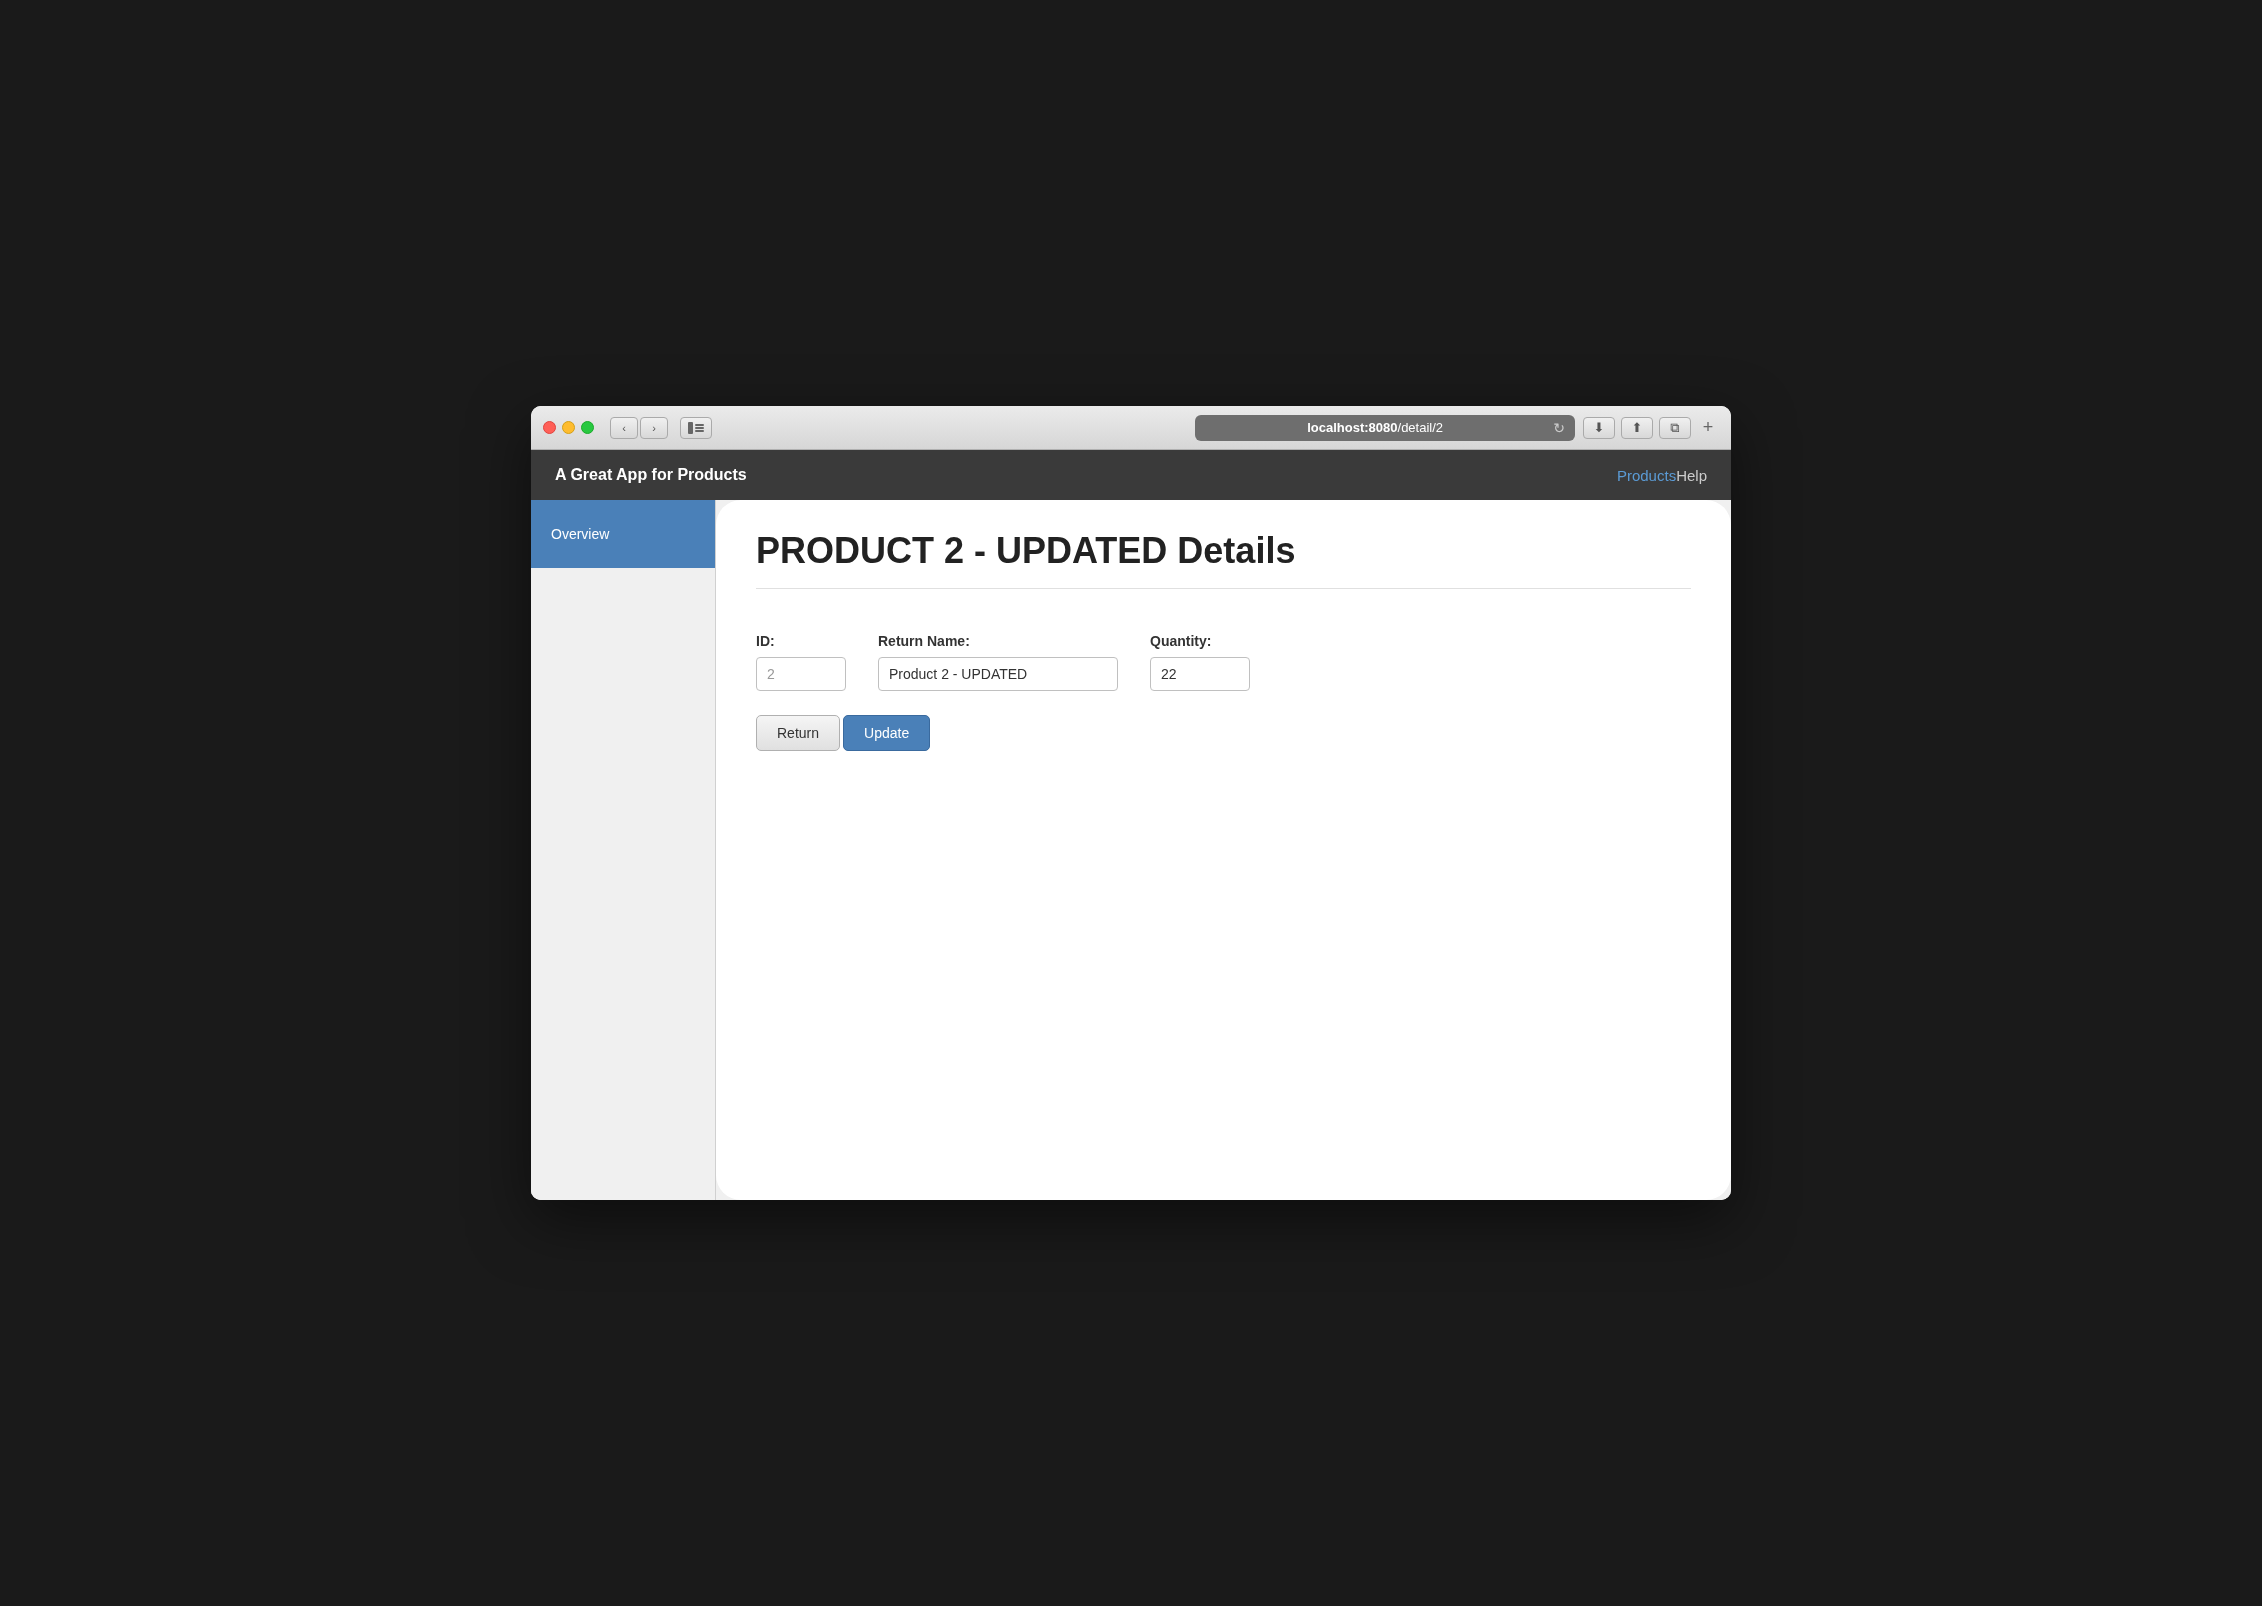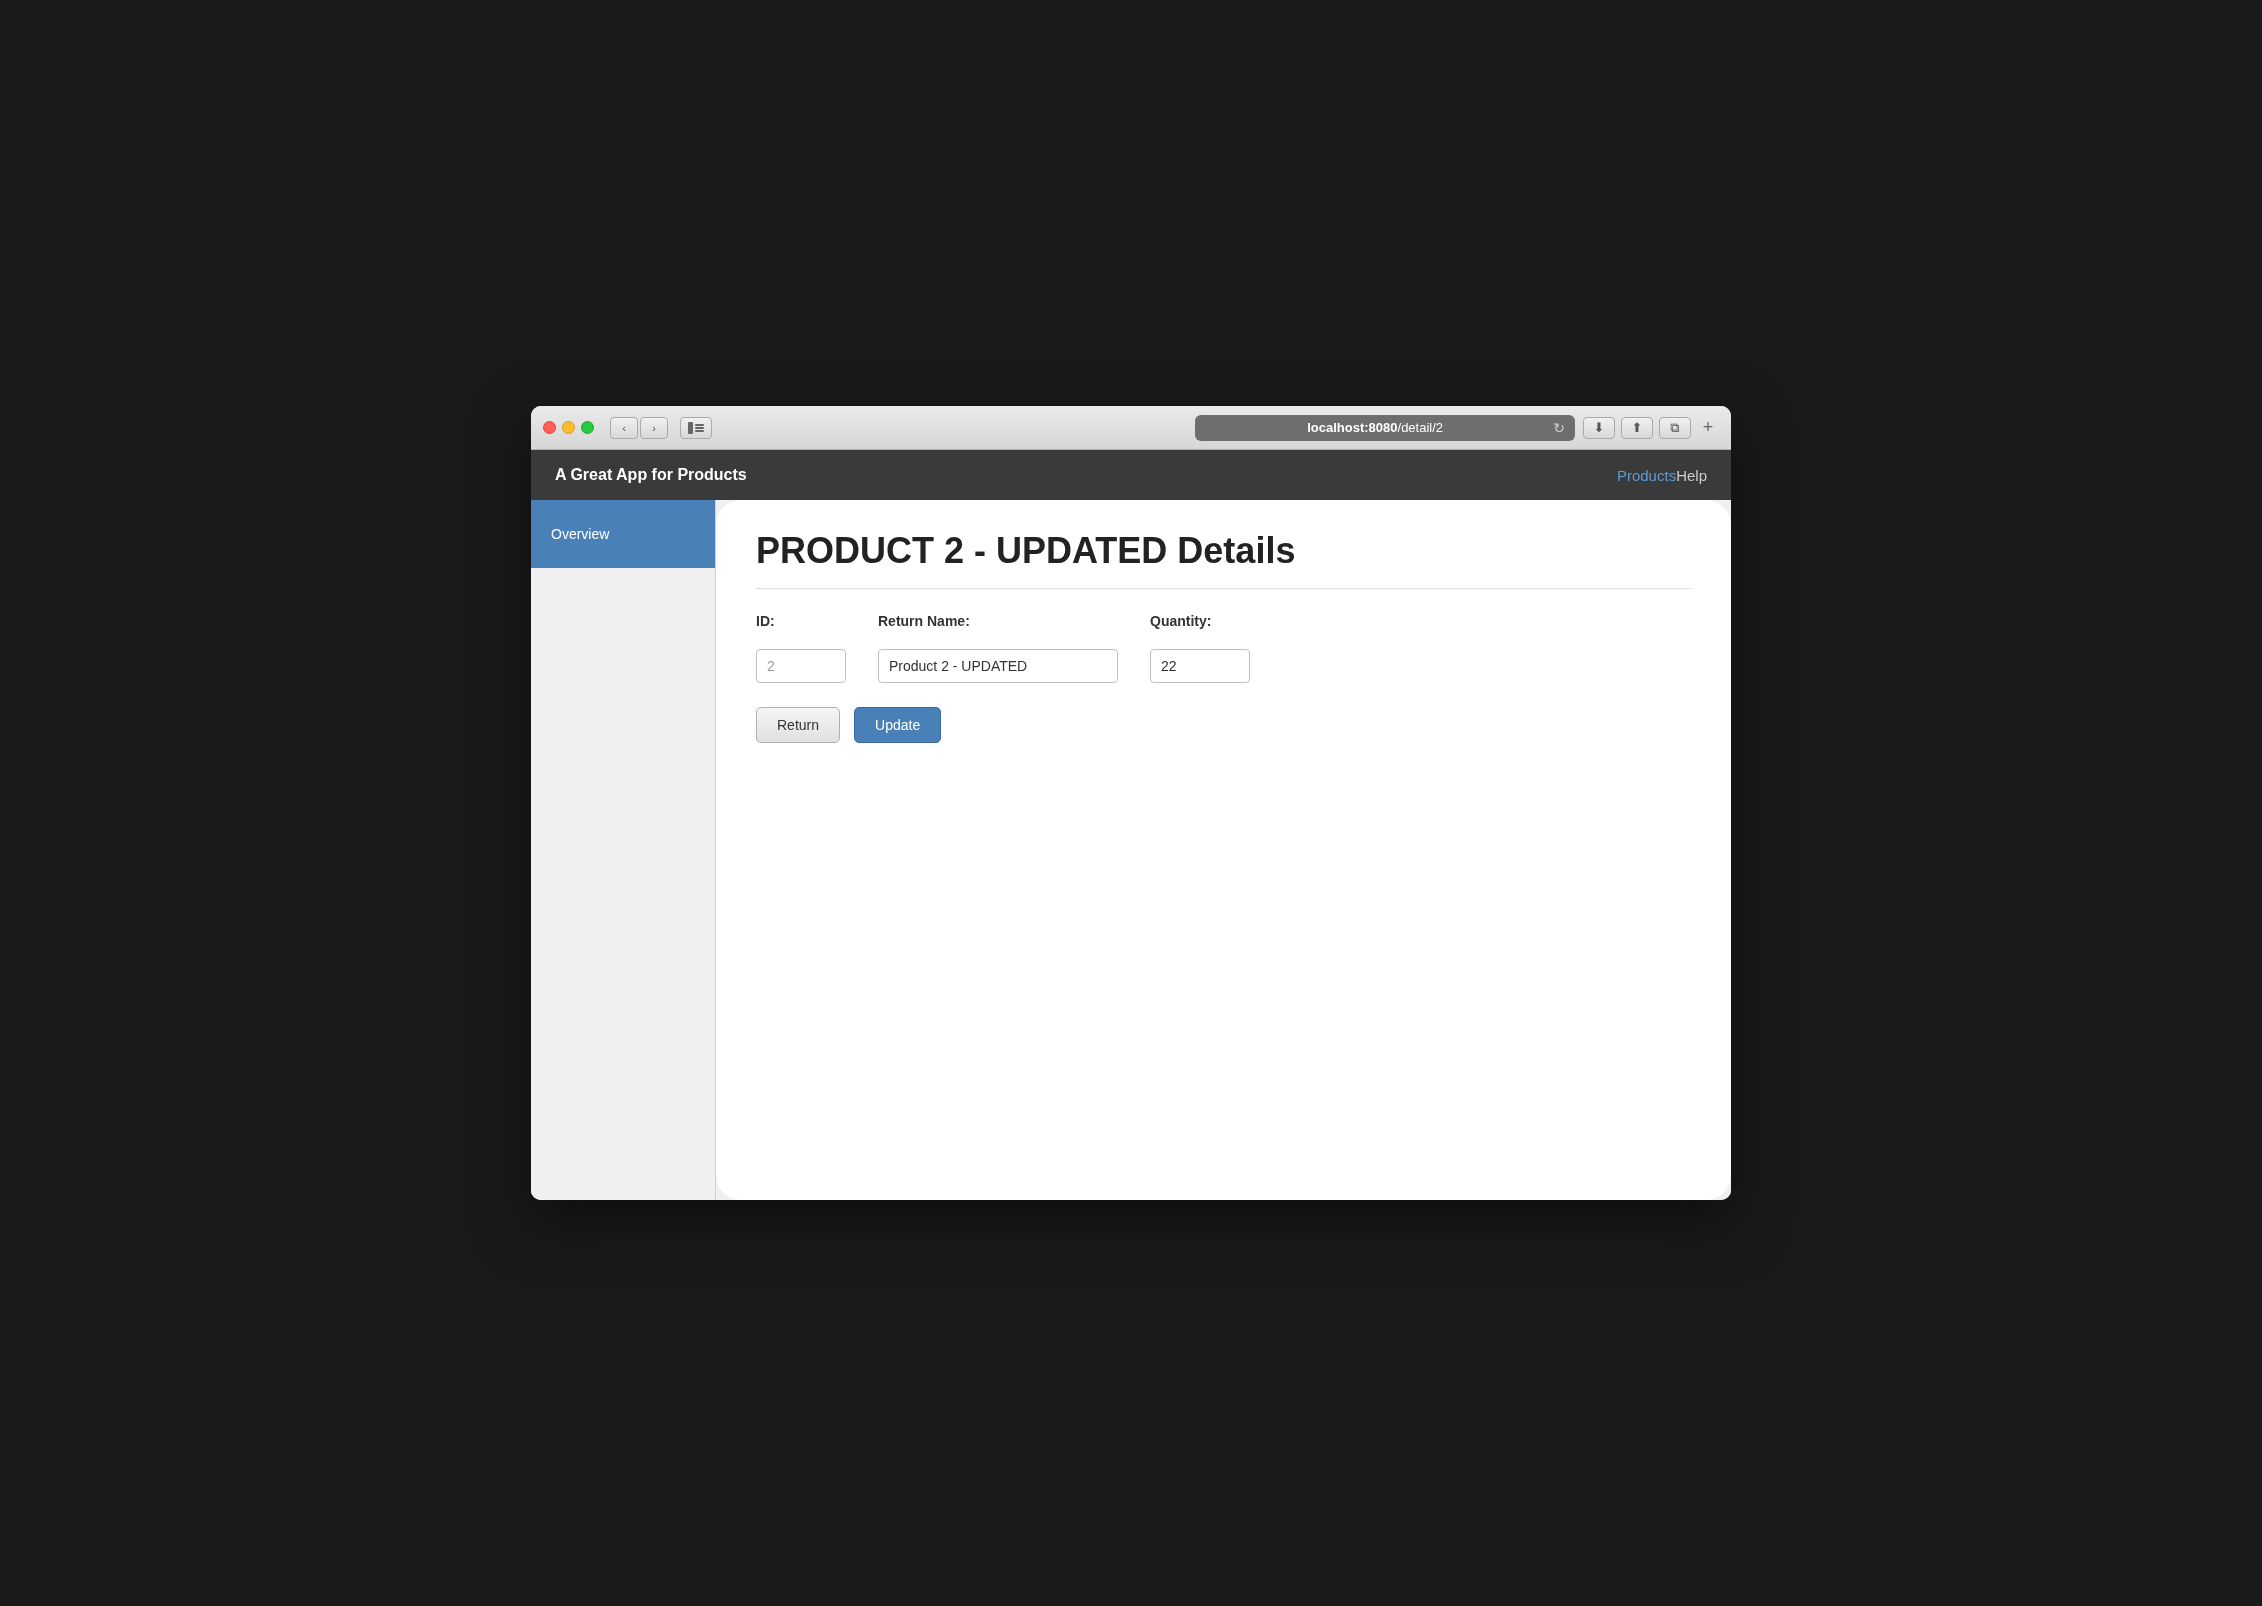--- a/index.html
+++ b/index.html
@@ -242,21 +242,22 @@
     .form-row {
       display: flex;
       gap: 32px;
       align-items: flex-start;
       margin-bottom: 24px;
     }
 
     .form-group {
       display: flex;
       flex-direction: column;
-      gap: 20px;
+      gap: 8px;
+      margin-top: 20px;
     }
 
     .form-label {
       font-size: 14px;
       font-weight: 600;
       color: #333;
     }
 
     .form-input {
       border: 1px solid #c0c0c0;
@@ -276,21 +277,21 @@
     .input-name {
       width: 240px;
     }
 
     .input-quantity {
       width: 100px;
     }
 
     .button-row {
       display: flex;
-      gap: 14px;
+      gap: 3px;
       margin-top: 8px;
     }
 
     .btn {
       padding: 9px 20px;
       border-radius: 5px;
       font-size: 14px;
       cursor: pointer;
       border: none;
       font-weight: 400;

